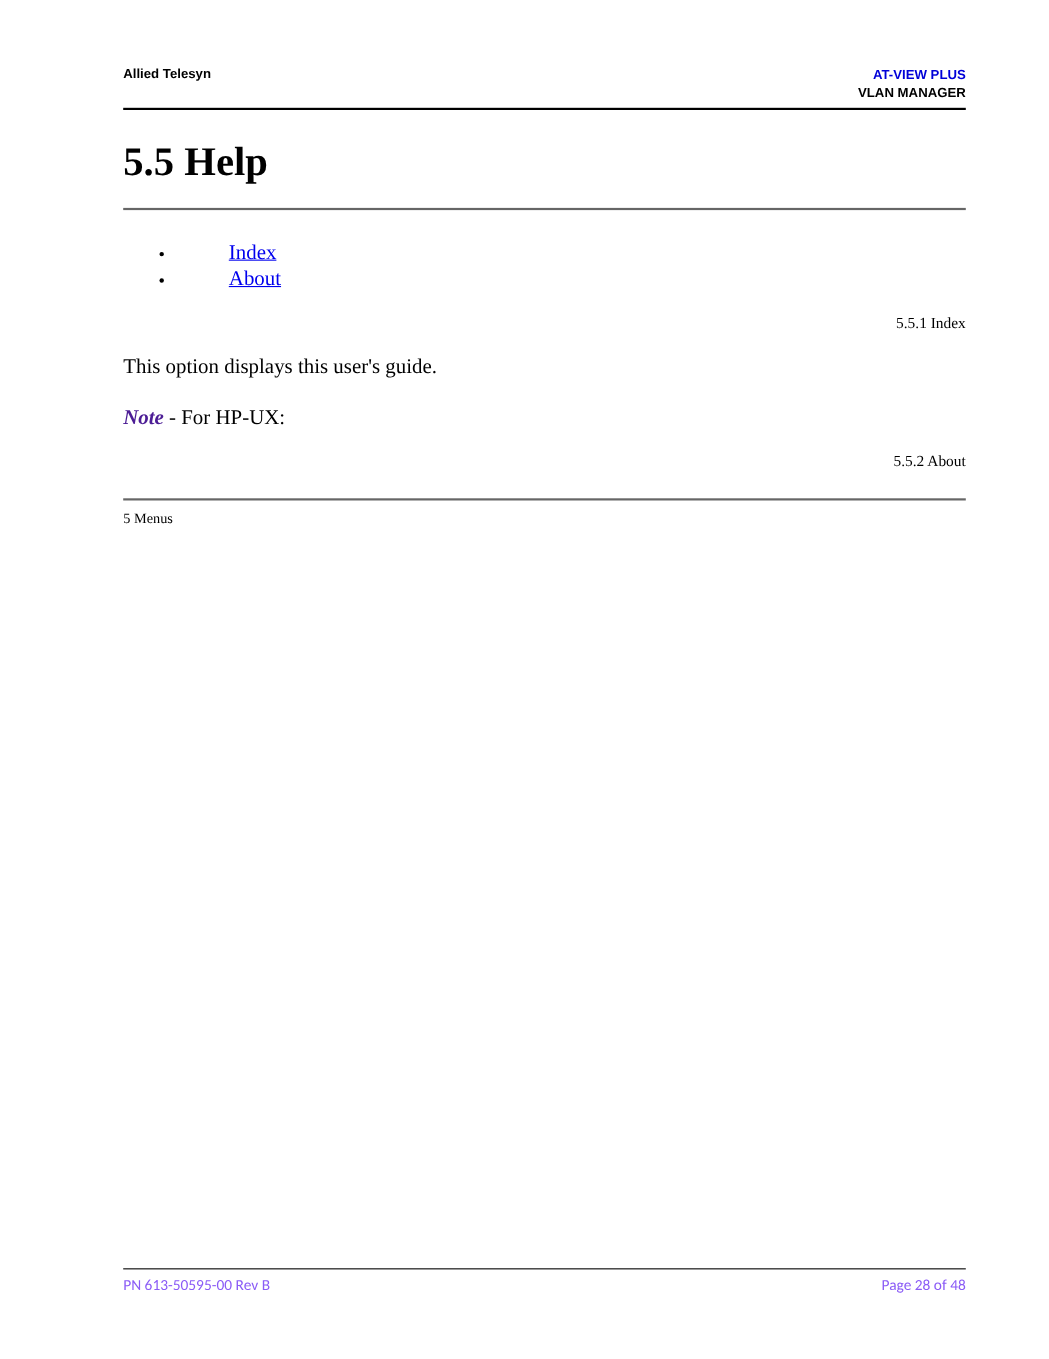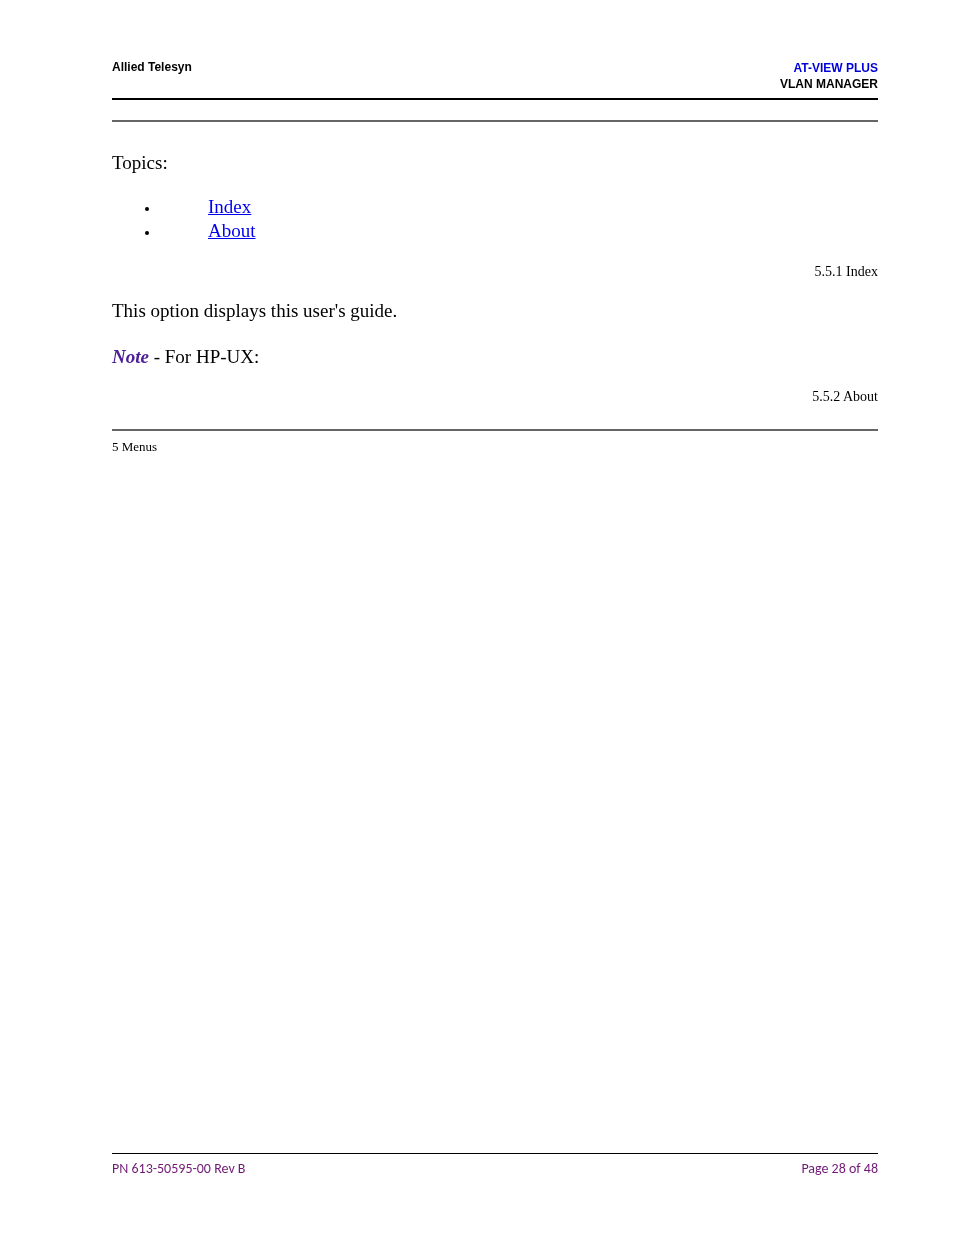--- a/index.html
+++ b/index.html
@@ -85,40 +85,40 @@
     position: absolute;
     left: 112px;
     right: 76px;
     bottom: 58px;
     border-top: 1px solid #000;
     padding-top: 6px;
     display: flex;
     justify-content: space-between;
     font-family: Calibri, Arial, sans-serif;
     font-size: 14px;
-    color: #701a75;
+    color: #8b5cf6;
   }
 </style>
 </head>
 <body>
 
 <div class="page">
   <div class="header">
     <div class="header-left">Allied Telesyn</div>
     <div class="header-right">
       <div class="header-right-line1">AT-VIEW PLUS</div>
       <div class="header-right-line2">VLAN MANAGER</div>
     </div>
   </div>
 
+  <h1 class="section-title">5.5 Help</h1>
 
   <hr class="rule">
 
 
-  <p>Topics:</p>
 
   <ul class="topics">
     <li>
       <a class="link" href="#">Index</a>
     </li>
     <li>
       <a class="link" href="#">About</a>
     </li>
   </ul>
 

